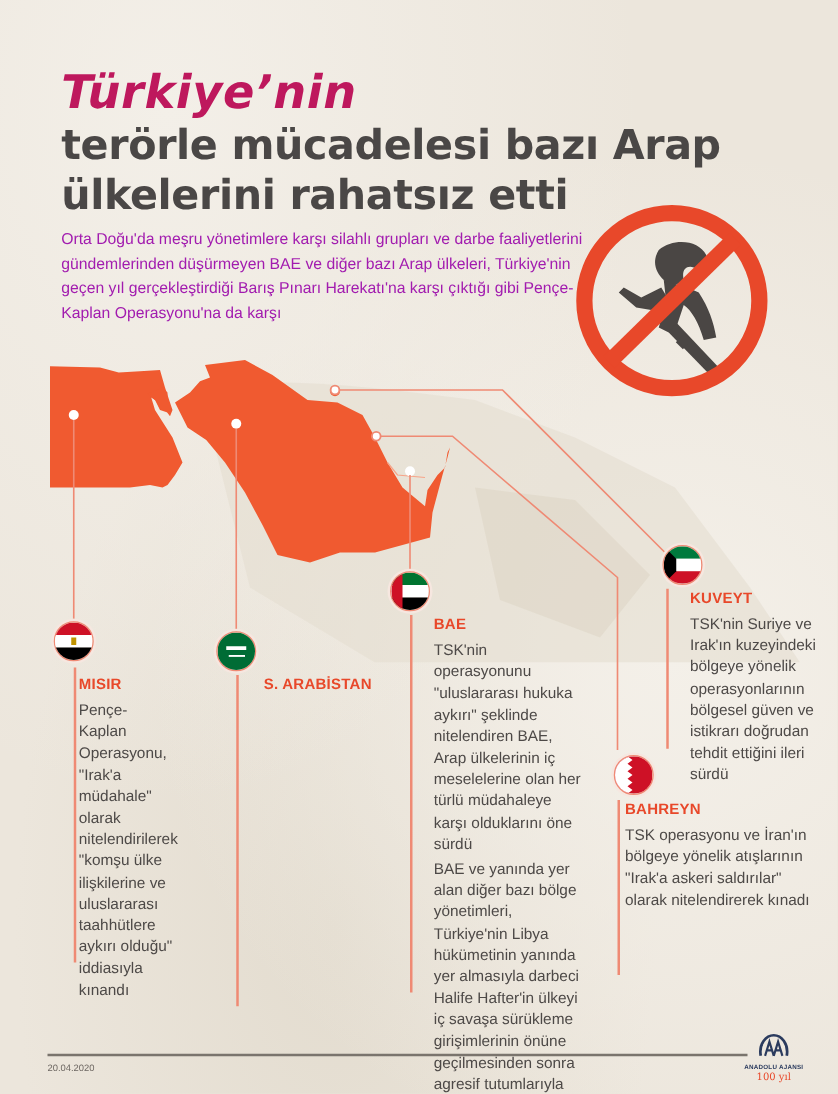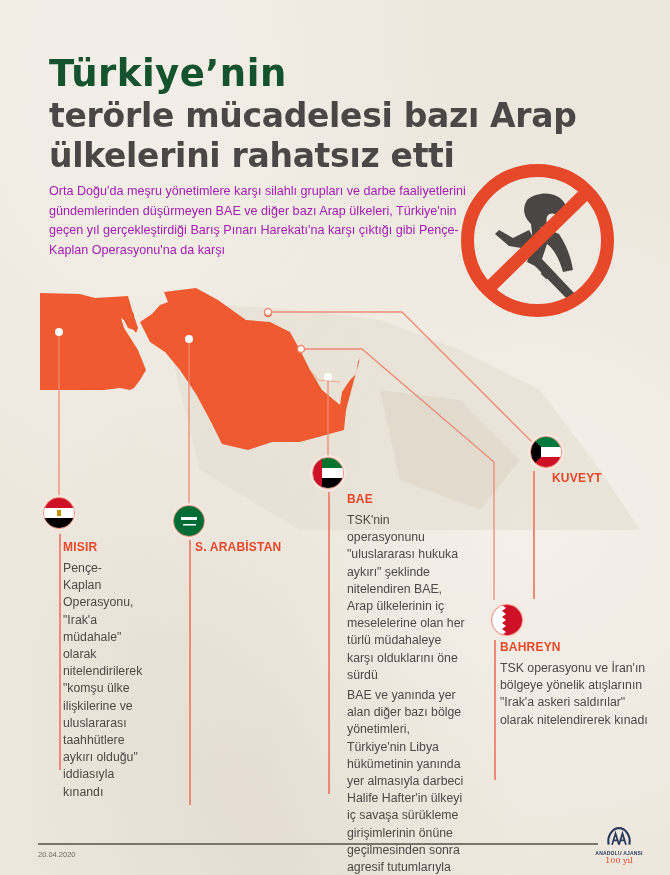--- a/index.html
+++ b/index.html
@@ -10,21 +10,21 @@
     background: #ece6dc;
     background-image:
       radial-gradient(ellipse at 20% 10%, #f3efe8 0%, rgba(243,239,232,0) 50%),
       radial-gradient(ellipse at 80% 60%, #f4f0e9 0%, rgba(244,240,233,0) 55%),
       radial-gradient(ellipse at 40% 85%, #e3dccf 0%, rgba(227,220,207,0) 45%);
     color: #4a4644;
   }
   .title-line1 {
     position: absolute; left: 49px; top: 52px;
     font-family: "DejaVu Sans", sans-serif; font-weight: bold;
-    font-size: 37px; letter-spacing: 0.5px; color: #14532d;
+    font-size: 37px; letter-spacing: 0.5px; color: #be185d; font-style: italic;
   }
   .title-line2, .title-line3 {
     position: absolute; left: 49px;
     font-family: "DejaVu Sans", sans-serif; font-weight: bold;
     font-size: 33px; color: #4a4746; letter-spacing: -0.3px;
   }
   .title-line2 { top: 96px; }
   .title-line3 { top: 136px; }
   .intro {
     position: absolute; left: 49px; top: 182px; width: 420px;
@@ -163,38 +163,39 @@
 <div class="country" style="left:59px; top:540px; width:80px; height:230px;">
   <div class="bar" style="top:-6px;"></div>
   <div style="padding-left:4px;">
     <div class="name">MISIR</div>
     <div class="text para">Pençe-Kaplan Operasyonu, "Irak'a müdahale" olarak nitelendirilerek "komşu ülke ilişkilerine ve uluslararası taahhütlere aykırı olduğu" iddiasıyla kınandı</div>
   </div>
 </div>
 
 <div class="country" style="left:189px; top:540px; width:120px; height:265px;">
   <div class="bar"></div>
-  <div style="padding-left:6px;">
+  <div style="padding-left:22px;">
     <div class="name">S. ARABİSTAN</div>
   </div>
 </div>
 
 <div class="country" style="left:328px; top:492px; width:140px; height:302px;">
   <div class="bar"></div>
   <div style="padding-left:19px;">
     <div class="name">BAE</div>
     <div class="text para">TSK'nin operasyonunu "uluslararası hukuka aykırı" şeklinde nitelendiren BAE, Arap ülkelerinin iç meselelerine olan her türlü müdahaleye karşı olduklarını öne sürdü</div>
     <div class="text para">BAE ve yanında yer alan diğer bazı bölge yönetimleri, Türkiye'nin Libya hükümetinin yanında yer almasıyla darbeci Halife Hafter'in ülkeyi iç savaşa sürükleme girişimlerinin önüne geçilmesinden sonra agresif tutumlarıyla öne çıkıyorlar</div>
   </div>
 </div>
 
 <div class="country" style="left:533px; top:471px; width:125px; height:128px;">
   <div class="bar"></div>
   <div style="padding-left:19px;">
     <div class="name">KUVEYT</div>
+    <div class="text para">TSK'nin Suriye ve Irak'ın kuzeyindeki bölgeye yönelik operasyonlarının bölgesel güven ve istikrarı doğrudan tehdit ettiğini ileri sürdü</div>
   </div>
 </div>
 
 <div class="country" style="left:494px; top:640px; width:160px; height:140px;">
   <div class="bar"></div>
   <div style="padding-left:6px;">
     <div class="name">BAHREYN</div>
     <div class="text para">TSK operasyonu ve İran'ın bölgeye yönelik atışlarının "Irak'a askeri saldırılar" olarak nitelendirerek kınadı</div>
   </div>
 </div>

